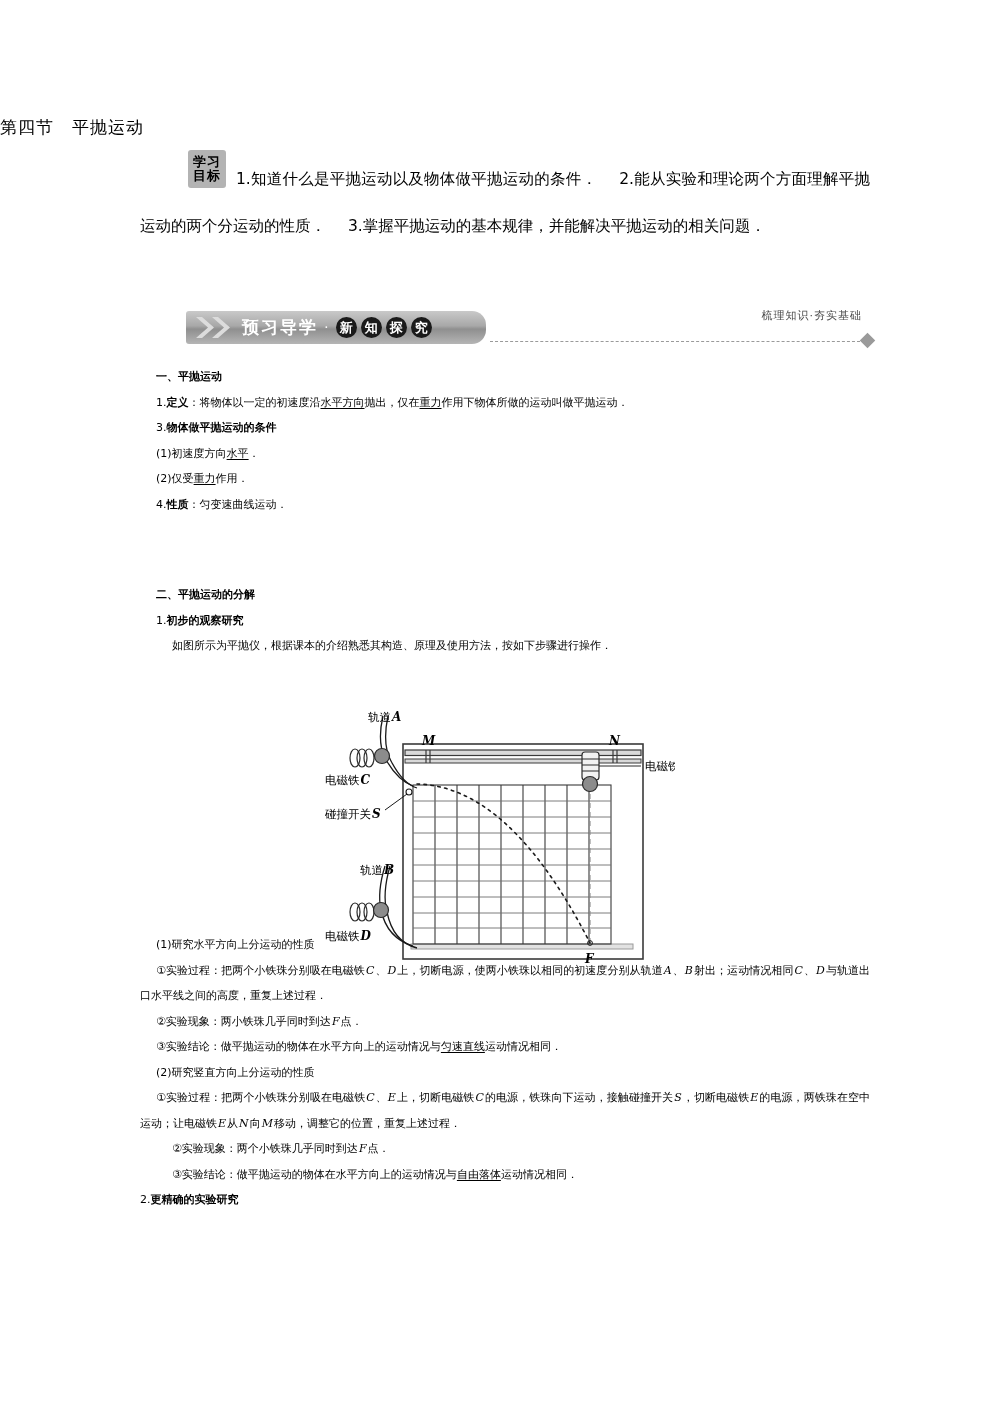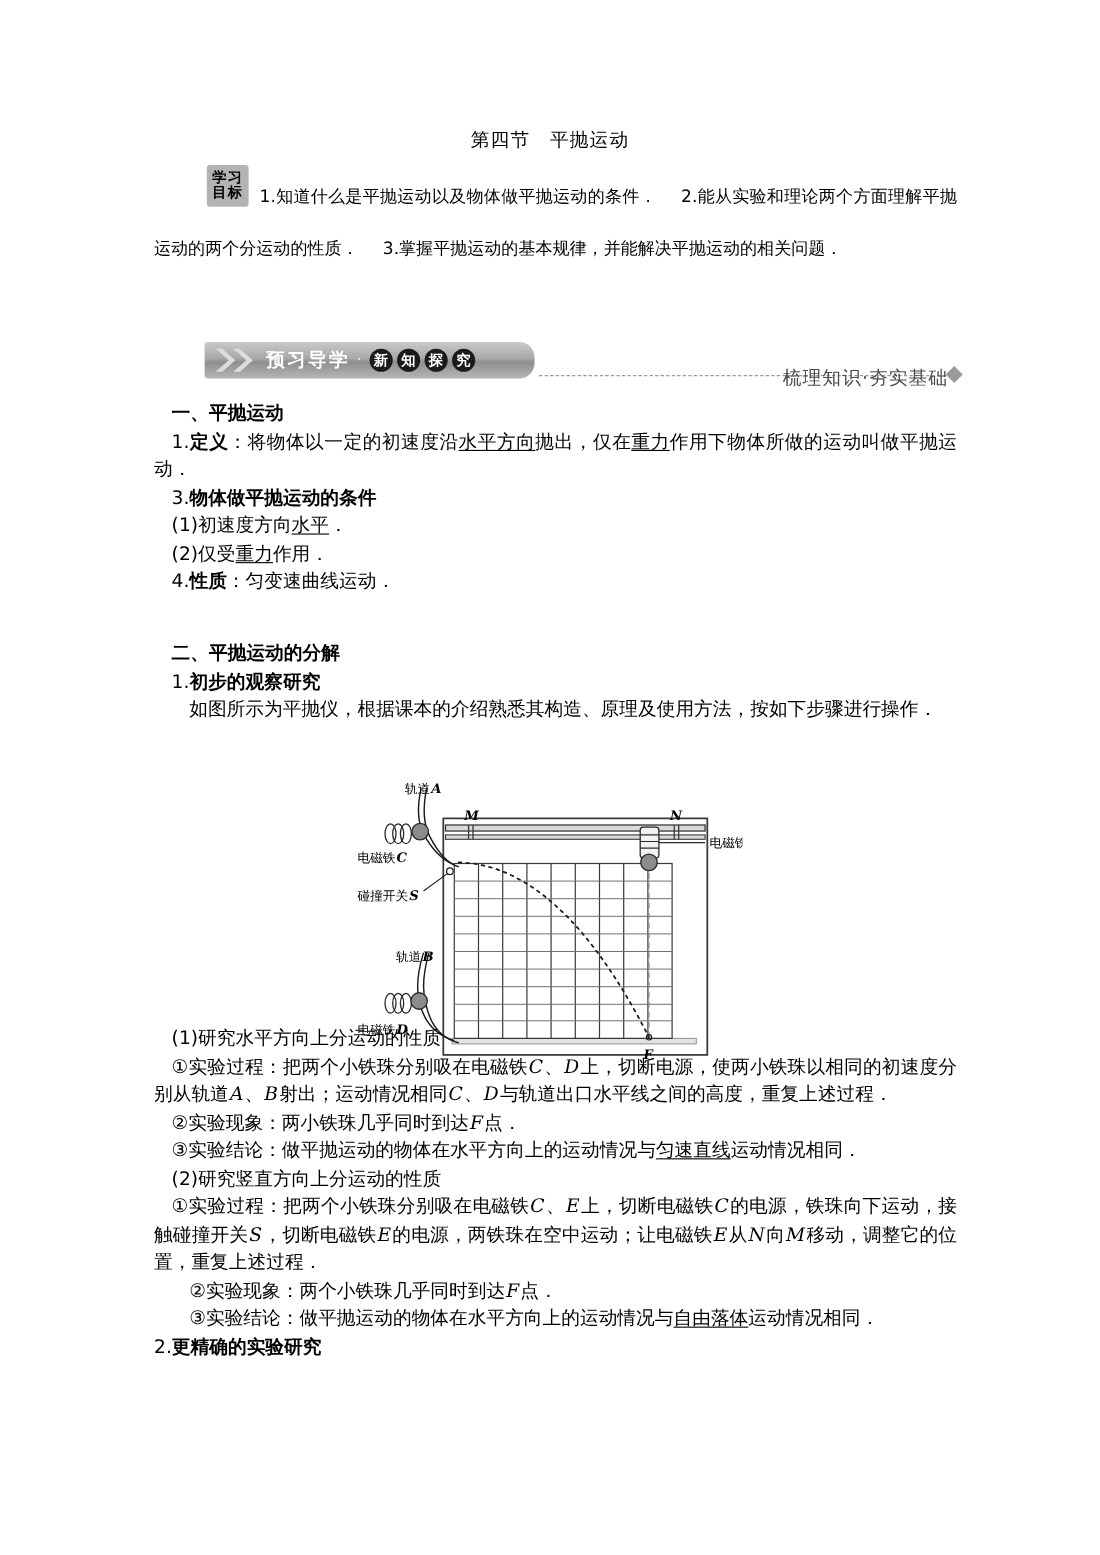--- a/index.html
+++ b/index.html
@@ -22,21 +22,20 @@
     width: 1000px;
     height: 1414px;
   }
 
   
   .chapter-title {
     position: absolute;
     left: 0;
     top: 116px;
     width: 1000px;
-    text-align: center;
     font-size: 17px;
     letter-spacing: 1px;
     font-family: "DejaVu Serif", "Liberation Serif", serif;
   }
   .chapter-title .sec-no { margin-right: 18px; }
 
   
   .goal-badge {
     position: absolute;
     left: 186px;
@@ -133,43 +132,43 @@
   .banner-rule {
     position: absolute;
     left: 490px;
     top: 341px;
     width: 370px;
     border-top: 1px dashed #9a9a9a;
   }
   .banner-sub {
     position: absolute;
     right: 138px;
-    top: 332px;
-    font-size: 17px;
+    top: 308px;
+    font-size: 11px;
     color: #4a4a4a;
     letter-spacing: 1px;
     font-family: "DejaVu Sans", "Liberation Sans", sans-serif;
     white-space: nowrap;
   }
   .banner-diamond {
     position: absolute;
     left: 862px;
     top: 335px;
     width: 11px;
     height: 11px;
     background: #9a9a9a;
     transform: rotate(45deg);
   }
 
   
   .body-text {
     position: absolute;
     left: 140px;
     width: 730px;
-    font-size: 17px;
+    font-size: 11px;
     line-height: 25.5px;
     text-align: justify;
     font-family: "DejaVu Sans", "Liberation Sans", sans-serif;
   }
   .body-text p { margin: 0; }
   .ind1 { text-indent: 16px; }
   .ind2 { text-indent: 32px; }
   .bold { font-weight: bold; }
   .u { text-decoration: underline; text-underline-offset: 2px; }
   .it {

